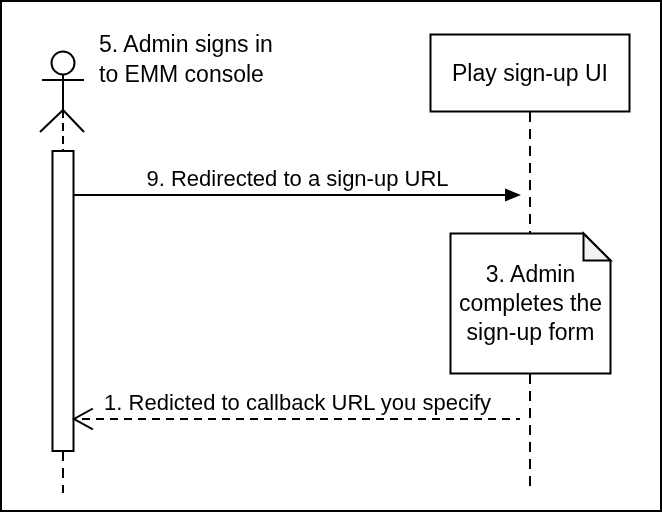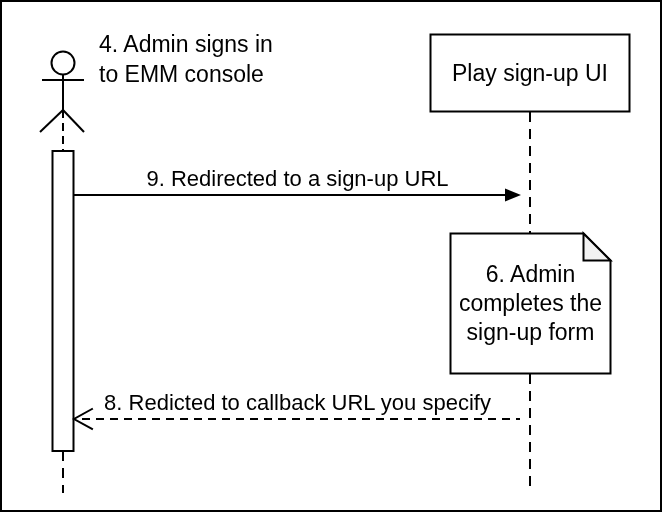--- a/index.html
+++ b/index.html
@@ -85,26 +85,26 @@
       <path class="shape-stroke shape-fill-bg" d="M 448.5 231.5 L 581.5 231.5 L 608.5 258.5 L 608.5 371.5 L 448.5 371.5 Z"></path>
       <path class="shape-stroke shape-fill-fold" d="M 581.5 231.5 L 581.5 258.5 L 608.5 258.5 Z"></path>
     </g>
 
     <g>
       <line class="shape-stroke" x1="80" y1="417" x2="518" y2="417" stroke-dasharray="8,6"></line>
       <polyline class="shape-stroke" points="90,407 72,417 90,427" stroke-linecap="square"></polyline>
     </g>
   </svg>
 
-  <div class="label label-step1">4. Admin signs in
+  <div class="label label-step1">5. Admin signs in
 to EMM console</div>
 
   <div class="label label-participant">Play sign-up UI</div>
 
   <div class="label msg-label label-msg2">9. Redirected to a sign-up URL</div>
 
-  <div class="label label-note">6. Admin
+  <div class="label label-note">3. Admin
 completes the
 sign-up form</div>
 
-  <div class="label msg-label label-msg4">8. Redicted to callback URL you specify</div>
+  <div class="label msg-label label-msg4">1. Redicted to callback URL you specify</div>
 
 </div>
 
 </body></html>

